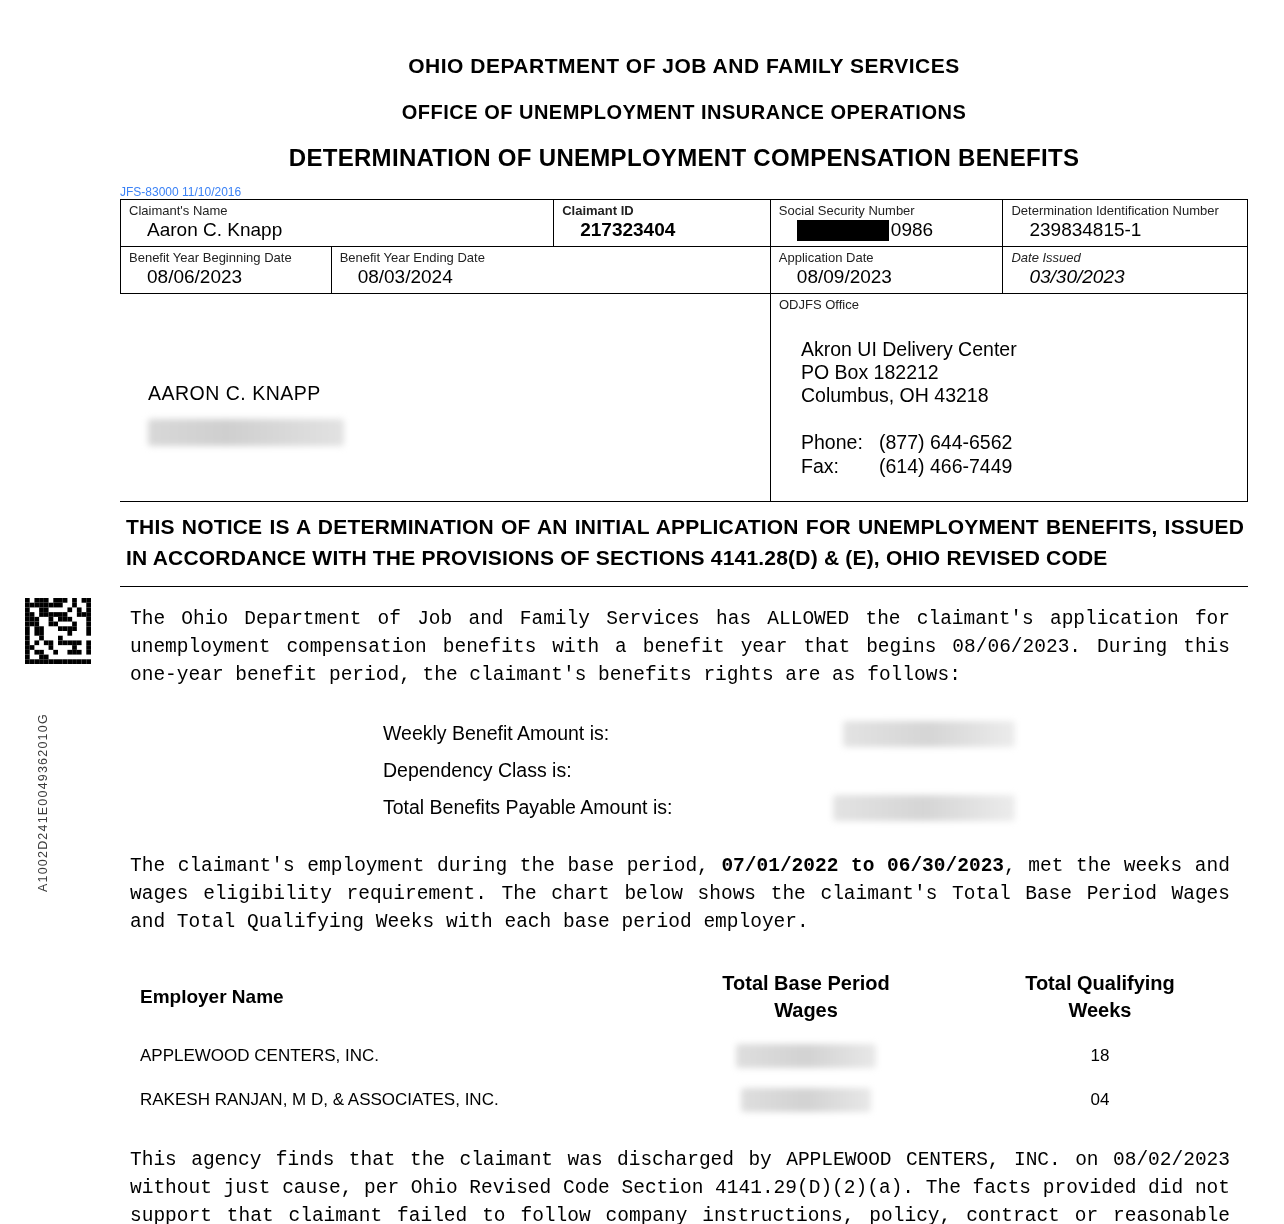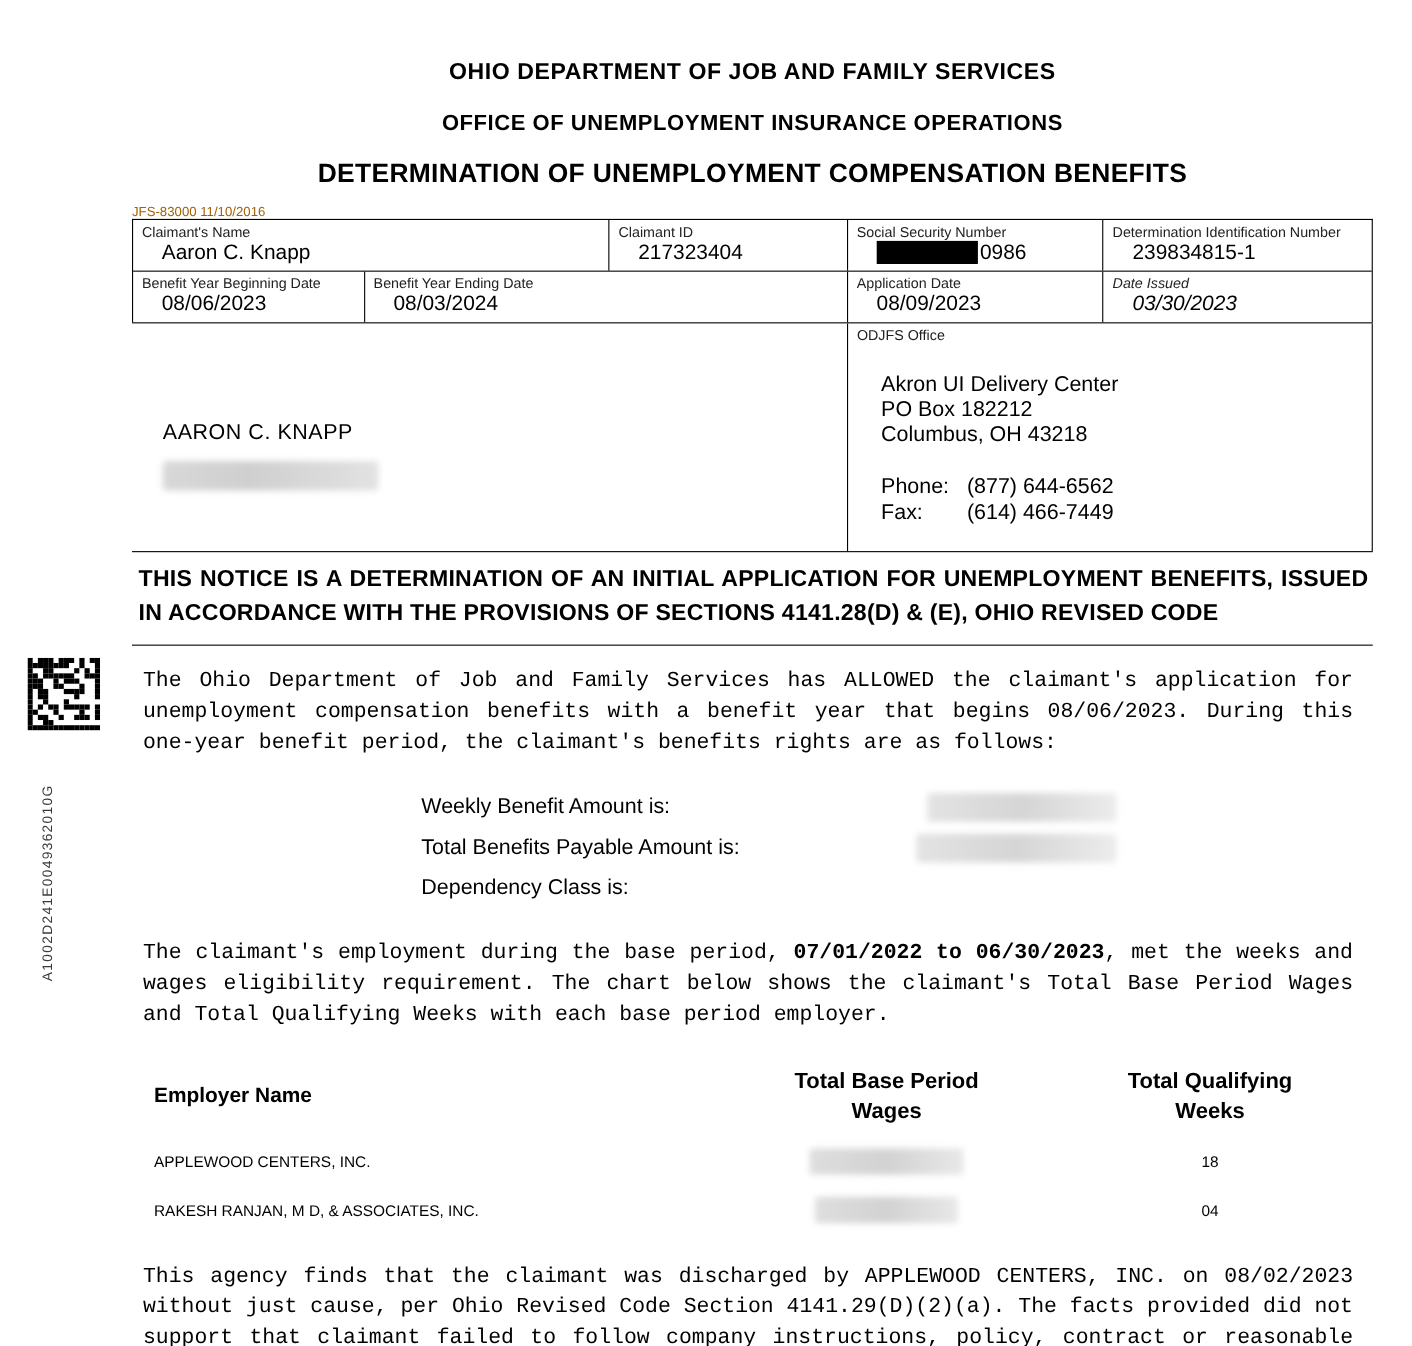--- a/index.html
+++ b/index.html
@@ -8,31 +8,31 @@
     width:1284px; height:1224px; position:relative;
     font-family:"Liberation Sans", sans-serif; color:#000;
     overflow:hidden;
   }
   .content { position:absolute; left:120px; top:12px; width:1128px; }
 
   
   .hdr-line1 { margin-top:42px; text-align:center; font-size:21px; font-weight:bold; letter-spacing:.5px; }
   .hdr-line2 { margin-top:23px; text-align:center; font-size:20px; font-weight:bold; letter-spacing:.5px; }
   .hdr-line3 { margin-top:20px; text-align:center; font-size:24px; font-weight:bold; letter-spacing:.3px; }
-  .form-number { margin-top:13px; font-size:12px; color:#a16207; }
+  .form-number { margin-top:13px; font-size:12px; color:#3b82f6; }
 
   
   .info-table { border:1px solid #000; border-bottom:none; }
   .trow { display:flex; }
   .trow + .trow { border-top:1px solid #000; }
   .tcell { padding:3px 8px 5px 8px; min-height:46px; }
   .tcell + .tcell { border-left:1px solid #000; }
   .tcell .lbl { font-size:13px; color:#222; }
   .tcell .val { font-size:19px; padding-left:18px; margin-top:1px; white-space:nowrap; }
-  .r1c1 { width:433px; } .r1c2 { width:217px; } .r1c3 { width:233px; } .r1c4 { width:245px; }
+  .r1c1 { width:433px; } .r1c2 { width:217px;font-weight:bold; } .r1c3 { width:233px; } .r1c4 { width:245px; }
   .r2c1 { width:210px; } .r2c2 { width:440px; } .r2c3 { width:233px; } .r2c4 { width:245px;font-style:italic; }
   .ssn-redact { display:inline-block; width:92px; height:21px; background:#000; vertical-align:middle; margin-right:2px; }
 
   
   .address-row { display:flex; border-top:1px solid #000; height:208px; }
   .mail-block { width:650px; }
   .mail-name { margin:88px 0 0 28px; font-size:19.5px; letter-spacing:.5px; }
   .mail-redact { margin:14px 0 0 28px; width:196px; height:27px; background:linear-gradient(90deg,#d8d8d8,#cfcfcf 40%,#e2e2e2); filter:blur(3px); border-radius:3px; }
   .odjfs-box { width:478px; border-left:1px solid #000; border-right:1px solid #000; padding:3px 8px; }
   .odjfs-box .lbl { font-size:13px; color:#222; }
@@ -59,21 +59,21 @@
 
   
   .emp-table { margin-top:34px; }
   .emp-head { display:flex; align-items:center; }
   .emp-c1 { width:540px; padding-left:20px; }
   .emp-c2 { width:292px; text-align:center; }
   .emp-c3 { width:296px; text-align:center; }
   .emp-head .emp-c1 { font-size:19px; font-weight:bold; }
   .emp-head .emp-c2, .emp-head .emp-c3 { font-size:20px; font-weight:bold; line-height:27px; }
   .emp-head .hwrap { display:inline-block; max-width:170px; }
-  .emp-row { display:flex; align-items:center; margin-top:20px; font-size:14px; }
+  .emp-row { display:flex; align-items:center; margin-top:20px; font-size:17px; }
   .wage-redact { display:inline-block; width:140px; height:24px; background:linear-gradient(90deg,#dedede,#d2d2d2 50%,#e8e8e8); filter:blur(3px); border-radius:3px; vertical-align:middle; }
 
   
   .barcode { position:absolute; left:25px; top:598px; width:66px; height:66px; }
   .barcode svg { width:66px; height:66px; fill:#000; }
   .vertical-code {
     position:absolute; left:36px; top:692px; height:200px;
     writing-mode:vertical-rl; transform:rotate(180deg);
     font-size:12.5px; color:#3a3a3a; letter-spacing:1.2px; white-space:nowrap;
   }
@@ -157,25 +157,25 @@
   <div class="rule"></div>
 
   <div class="body-text para1">The Ohio Department of Job and Family Services has ALLOWED the claimant's application for unemployment compensation benefits with a benefit year that begins 08/06/2023.  During this one-year benefit period, the claimant's benefits rights are as follows:</div>
 
   <div class="benefit-lines">
     <div class="benefit-line">
       <span>Weekly Benefit Amount is:</span>
       <span class="amt-redact"></span>
     </div>
     <div class="benefit-line">
+      <span>Dependency Class is:</span>
+    </div>
+    <div class="benefit-line">
       <span>Total Benefits Payable Amount is:</span>
       <span class="amt-redact" style="width:182px"></span>
-    </div>
-    <div class="benefit-line">
-      <span>Dependency Class is:</span>
     </div>
   </div>
 
   <div class="body-text para2">
     <span>The claimant's employment during the base period, </span><span class="bold">07/01/2022 to 06/30/2023</span><span>, met the weeks and wages eligibility requirement.  The chart below shows the claimant's Total Base Period Wages and Total Qualifying Weeks with each base period employer.</span>
   </div>
 
   <div class="emp-table">
     <div class="emp-head">
       <div class="emp-c1">Employer Name</div>

